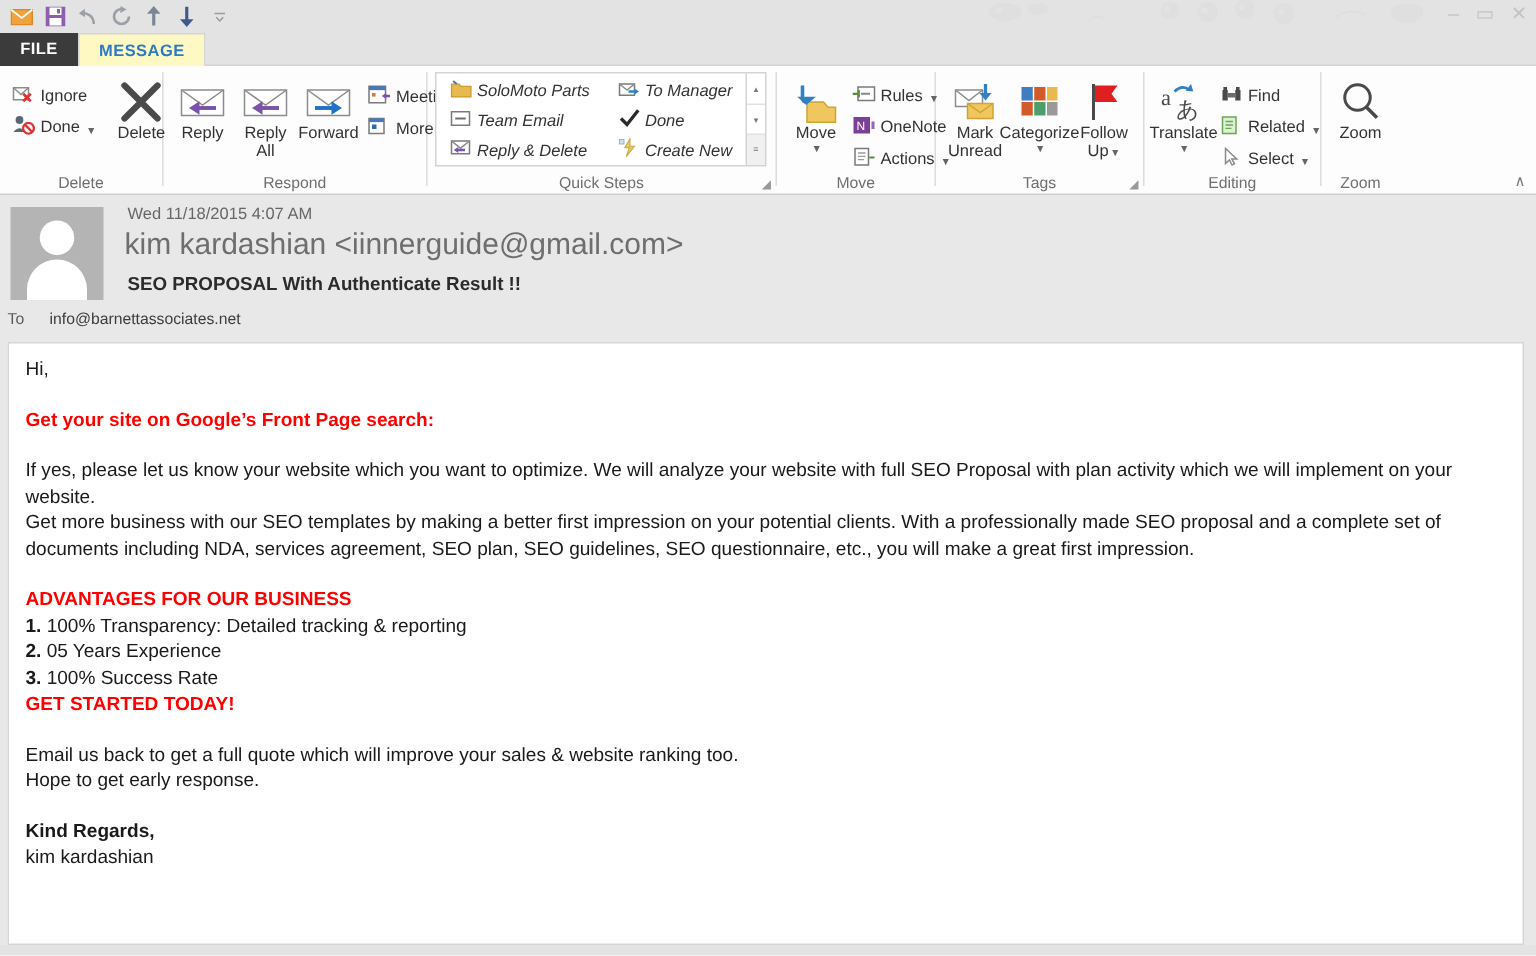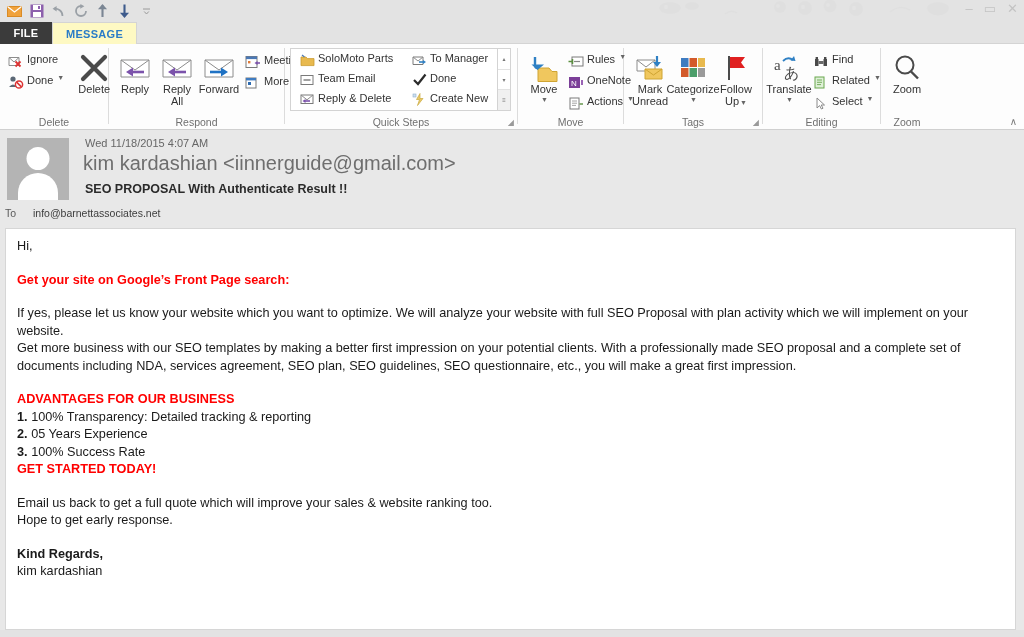--- a/index.html
+++ b/index.html
@@ -50,40 +50,40 @@
   .group-body { flex: 1; display: flex; align-items: flex-start; padding: 4px 5px 0 5px; }
   .group-label {
     height: 17px; font-size: 10.5px; color: #6f6f6f; text-align: center;
     display: flex; align-items: center; justify-content: center; position: relative;
   }
   .group-sep { width: 1px; background: #dcdcdc; margin: 4px 0 6px 0; height: 76px; }
   .dialog-launcher { position: absolute; right: 3px; bottom: 3px; font-size: 8px; color: #9a9a9a; }
 
   
   .sbtn {
-    display: flex; align-items: flex-start; gap: 3px; font-size: 11px; color: #333;
+    display: flex; align-items: flex-end; gap: 3px; font-size: 11px; color: #333;
     padding: 2px 3px; height: 21px; white-space: nowrap; cursor: default;
   }
   .sbtn .ic { width: 16px; height: 16px; display: flex; align-items: center; justify-content: center; flex: 0 0 16px; }
   .caret { font-size: 7px; color: #666; margin-left: 1px; }
 
   
   .lbtn {
     display: flex; flex-direction: column; align-items: center; justify-content: flex-start;
     font-size: 11px; color: #333; padding: 2px 4px; cursor: default; text-align: center;
     min-width: 42px;
   }
   .lbtn .ic { height: 32px; display: flex; align-items: flex-end; justify-content: center; margin-bottom: 2px; }
   .lbtn .lbl { line-height: 11.5px; }
 
   .col2 { display: flex; flex-direction: column; }
 
   
   .qs-gallery { display: flex; border: 1px solid #d3d3d3; background: #fff; height: 63px; }
-  .qs-cols { display: flex; padding: 1px 2px; }
+  .qs-cols { display: flex; padding: 1px 2px; font-style: italic; }
   .qs-col { display: flex; flex-direction: column; justify-content: space-around; padding: 0 3px; }
   .qs-scroll { width: 13px; border-left: 1px solid #d3d3d3; display: flex; flex-direction: column; }
   .qs-scroll div {
     flex: 1; display: flex; align-items: center; justify-content: center;
     font-size: 6px; color: #777; border-bottom: 1px solid #e2e2e2;
   }
   .qs-scroll div:last-child { border-bottom: none; background: #f0f0f0; }
 
   .ribbon-collapse { position: absolute; right: 7px; bottom: 3px; font-size: 10px; color: #7a7a7a; }
 

